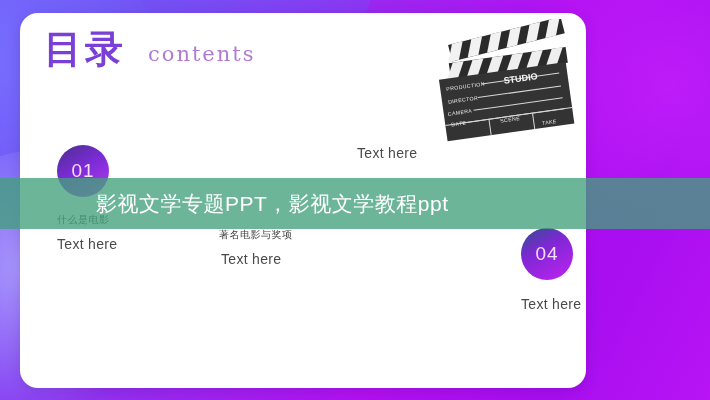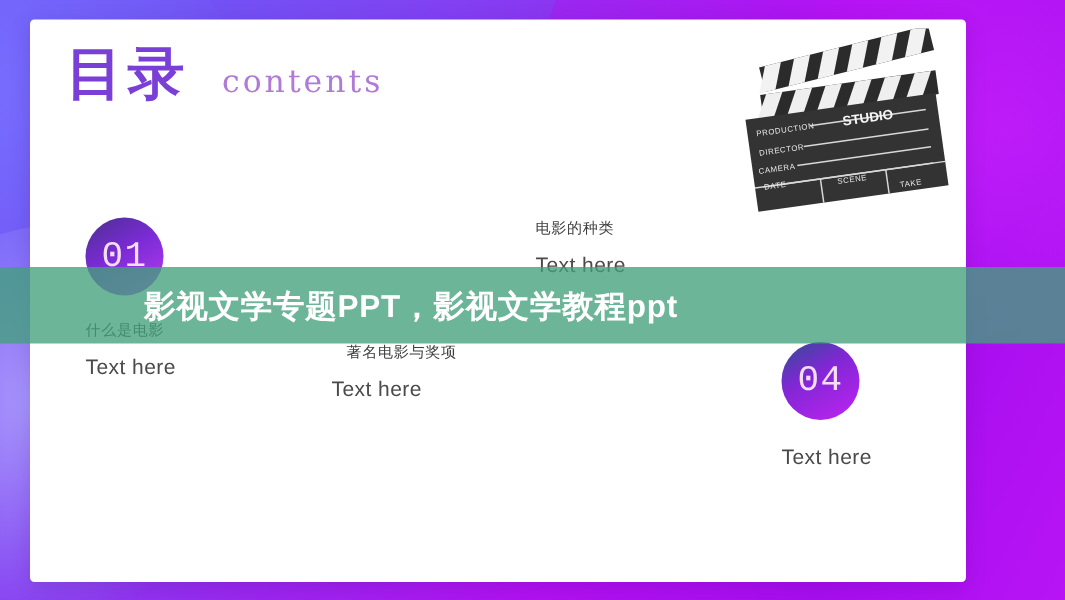--- a/index.html
+++ b/index.html
@@ -48,24 +48,24 @@
     transform: rotate(-13deg);
     border-radius: 0 0 70% 0;
     pointer-events: none;
   }
 
   
   #card {
     position: absolute;
     left: 20px;
     top: 13px;
-    width: 624px;
+    width: 566px;
     height: 375px;
     background: #ffffff;
-    border-radius: 3px;
+    border-radius: 18px;
     box-shadow: 0 3px 14px rgba(40,0,90,0.16);
     overflow: hidden;
   }
 
   
   .header {
     position: absolute;
     left: 24px;
     top: 17px;
     display: flex;
@@ -103,22 +103,22 @@
     position: absolute;
     width: 190px;
   }
   .item .bubble {
     width: 52px;
     height: 52px;
     border-radius: 50%;
     display: flex;
     align-items: center;
     justify-content: center;
-    font-family: Liberation Mono, monospace;
-    font-size: 24px;
+    font-family: Liberation Sans, sans-serif;
+    font-size: 19px;
     color: #f3ddf7;
     letter-spacing: 1px;
     margin-bottom: 16px;
   }
   .bub-1 { background: linear-gradient(150deg, #4b2f8f 0%, #7b2bd6 45%, #b93df2 100%); }
   .bub-2 { background: linear-gradient(150deg, #2f4f8f 0%, #7a27d0 40%, #c223f2 100%); }
   .bub-3 { background: linear-gradient(150deg, #4b2f8f 0%, #8a2ad8 45%, #c43ef2 100%); }
   .bub-4 { background: linear-gradient(150deg, #2f4f8f 0%, #7f27d4 40%, #c023f2 100%); }
 
   .item .title {
@@ -134,38 +134,38 @@
     letter-spacing: 0.3px;
   }
 
   .item-1 { left: 37px;  top: 132px; }
   .item-2 { left: 187px; top: 215px; }
   .item-3 { left: 337px; top: 132px; }
   .item-4 { left: 487px; top: 215px; }
   .item-2 .title, .item-4 .title { margin-left: 0; }
   .item-2 .sub, .item-4 .sub { margin-left: 14px; }
   .item-2 .bubble, .item-4 .bubble { margin-left: 14px; }
-  .item-2 .title, .item-4 .title { margin-left: 24px; }
+  .item-2 .title, .item-4 .title { margin-left: 12px; }
 
   
   #band {
     position: absolute;
     left: 0;
     top: 178px;
     width: 710px;
     height: 51px;
     background: rgba(67,160,124,0.78);
     display: flex;
     align-items: center;
     z-index: 20;
   }
   #band-title {
     margin-left: 96px;
     font-size: 21px;
-    font-weight: 700;
+    font-weight: 400;
     color: #ffffff;
     letter-spacing: 0.5px;
     white-space: nowrap;
   }
 </style>
 </head>
 <body>
 
 <div id="stage">
 
@@ -237,21 +237,20 @@
       <div class="title">什么是电影</div>
       <div class="sub">Text here</div>
     </div>
 
     <div class="item item-2">
       <div class="title">著名电影与奖项</div>
       <div class="sub">Text here</div>
     </div>
 
     <div class="item item-3">
-      <div class="title">电影的种类</div>
       <div class="sub">Text here</div>
     </div>
 
     <div class="item item-4">
       <div class="bubble bub-4">04</div>
       <div class="sub">Text here</div>
     </div>
 
   </div>
 

